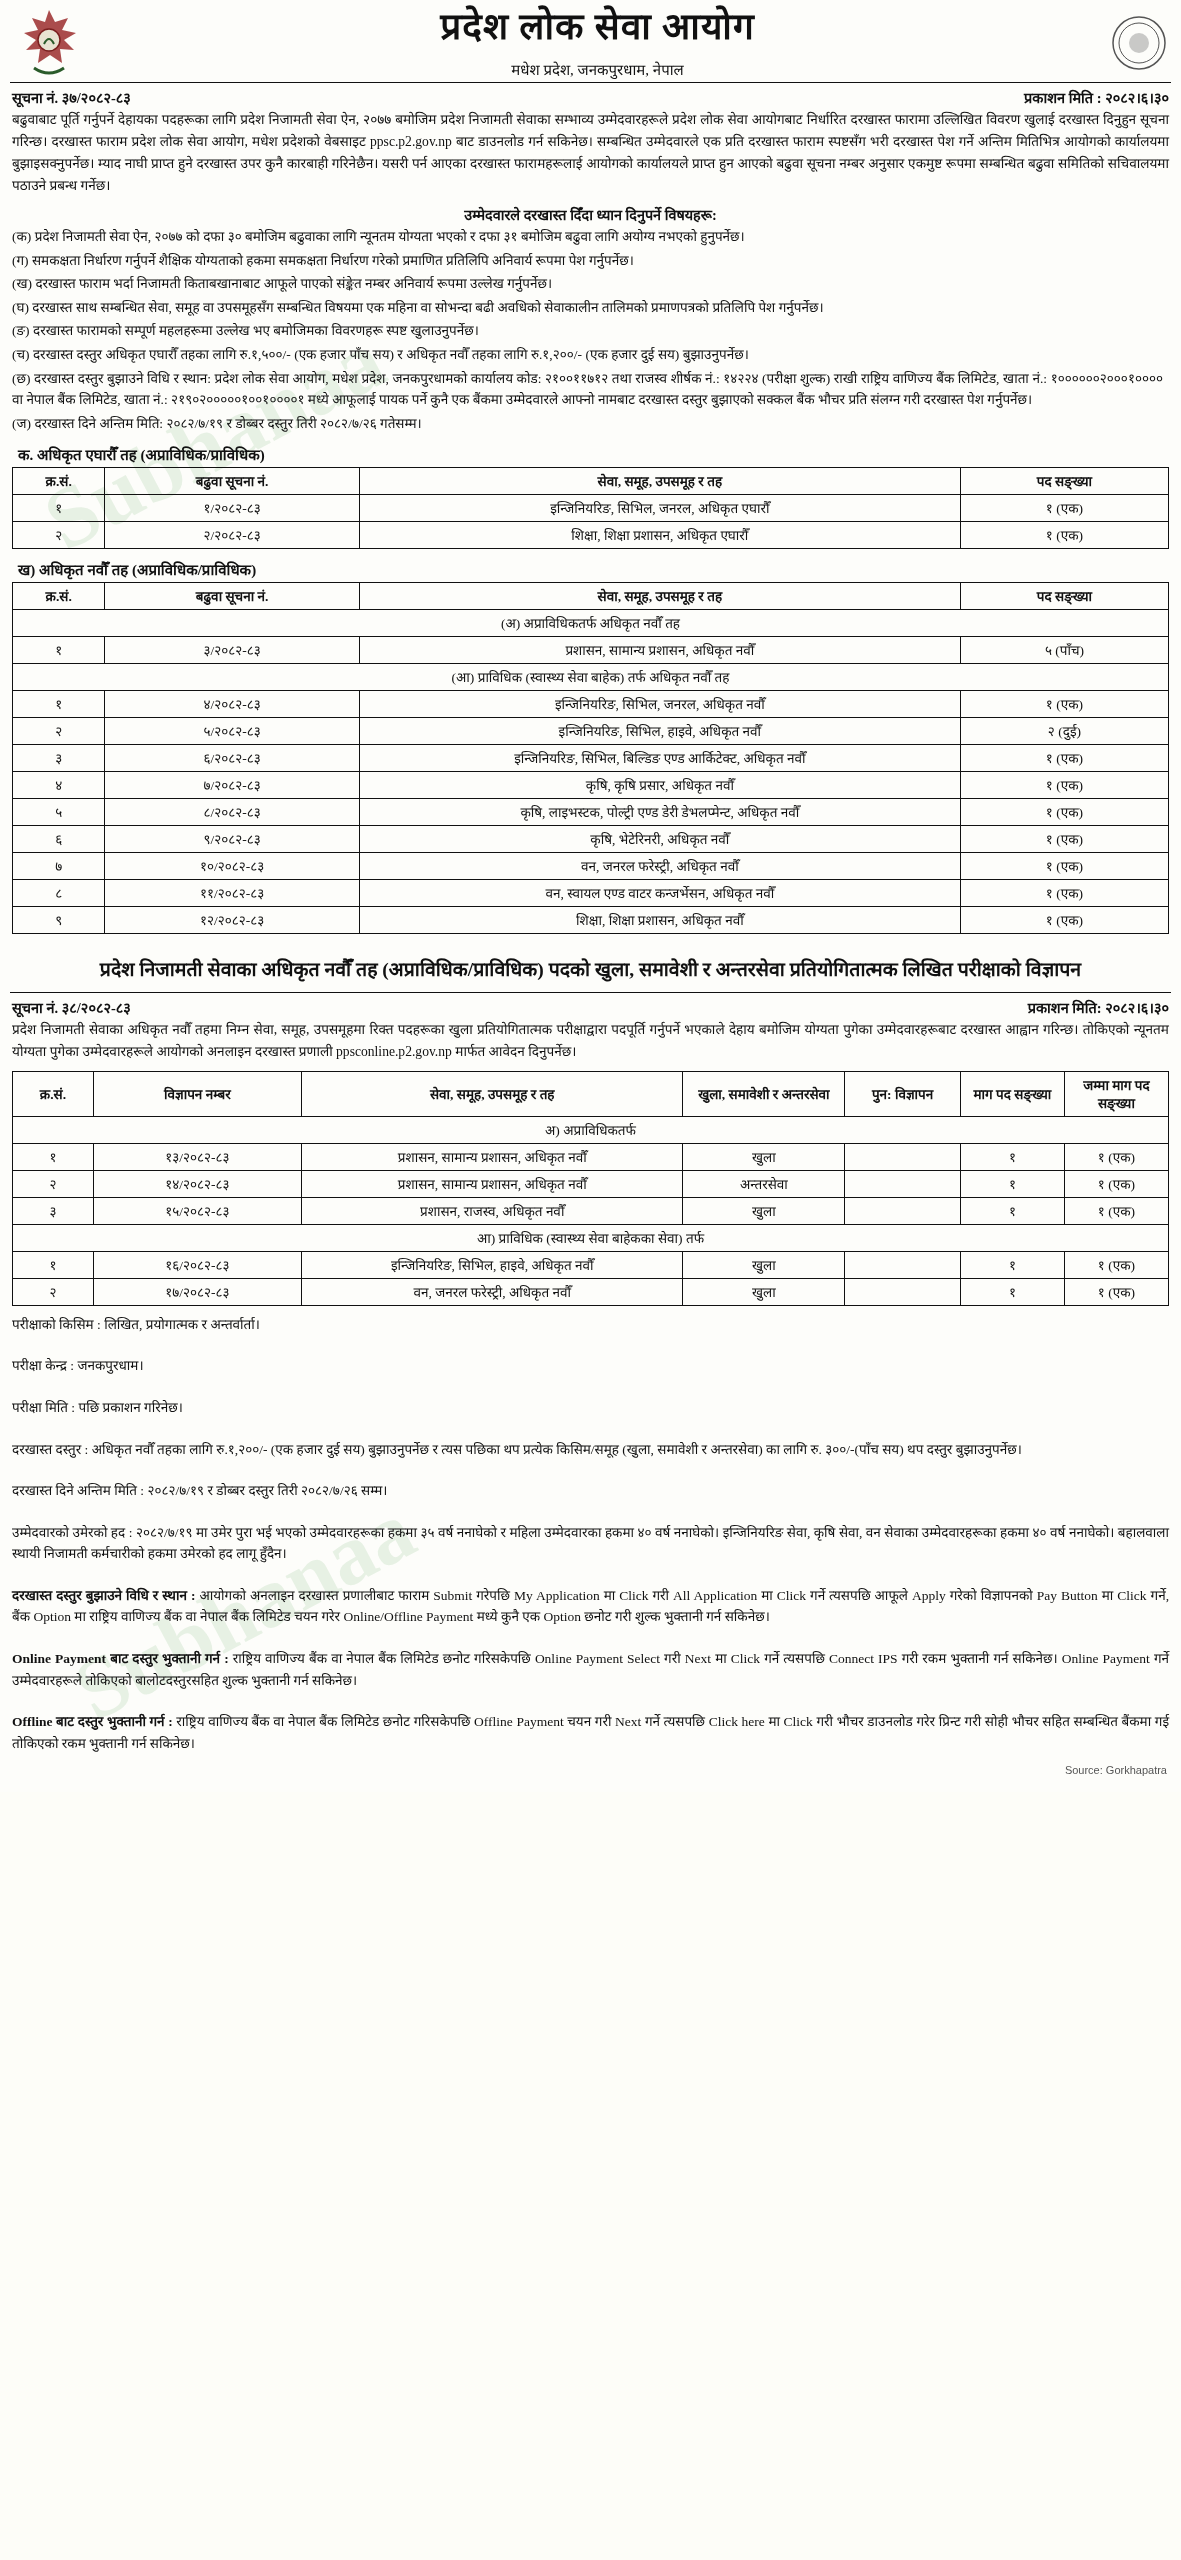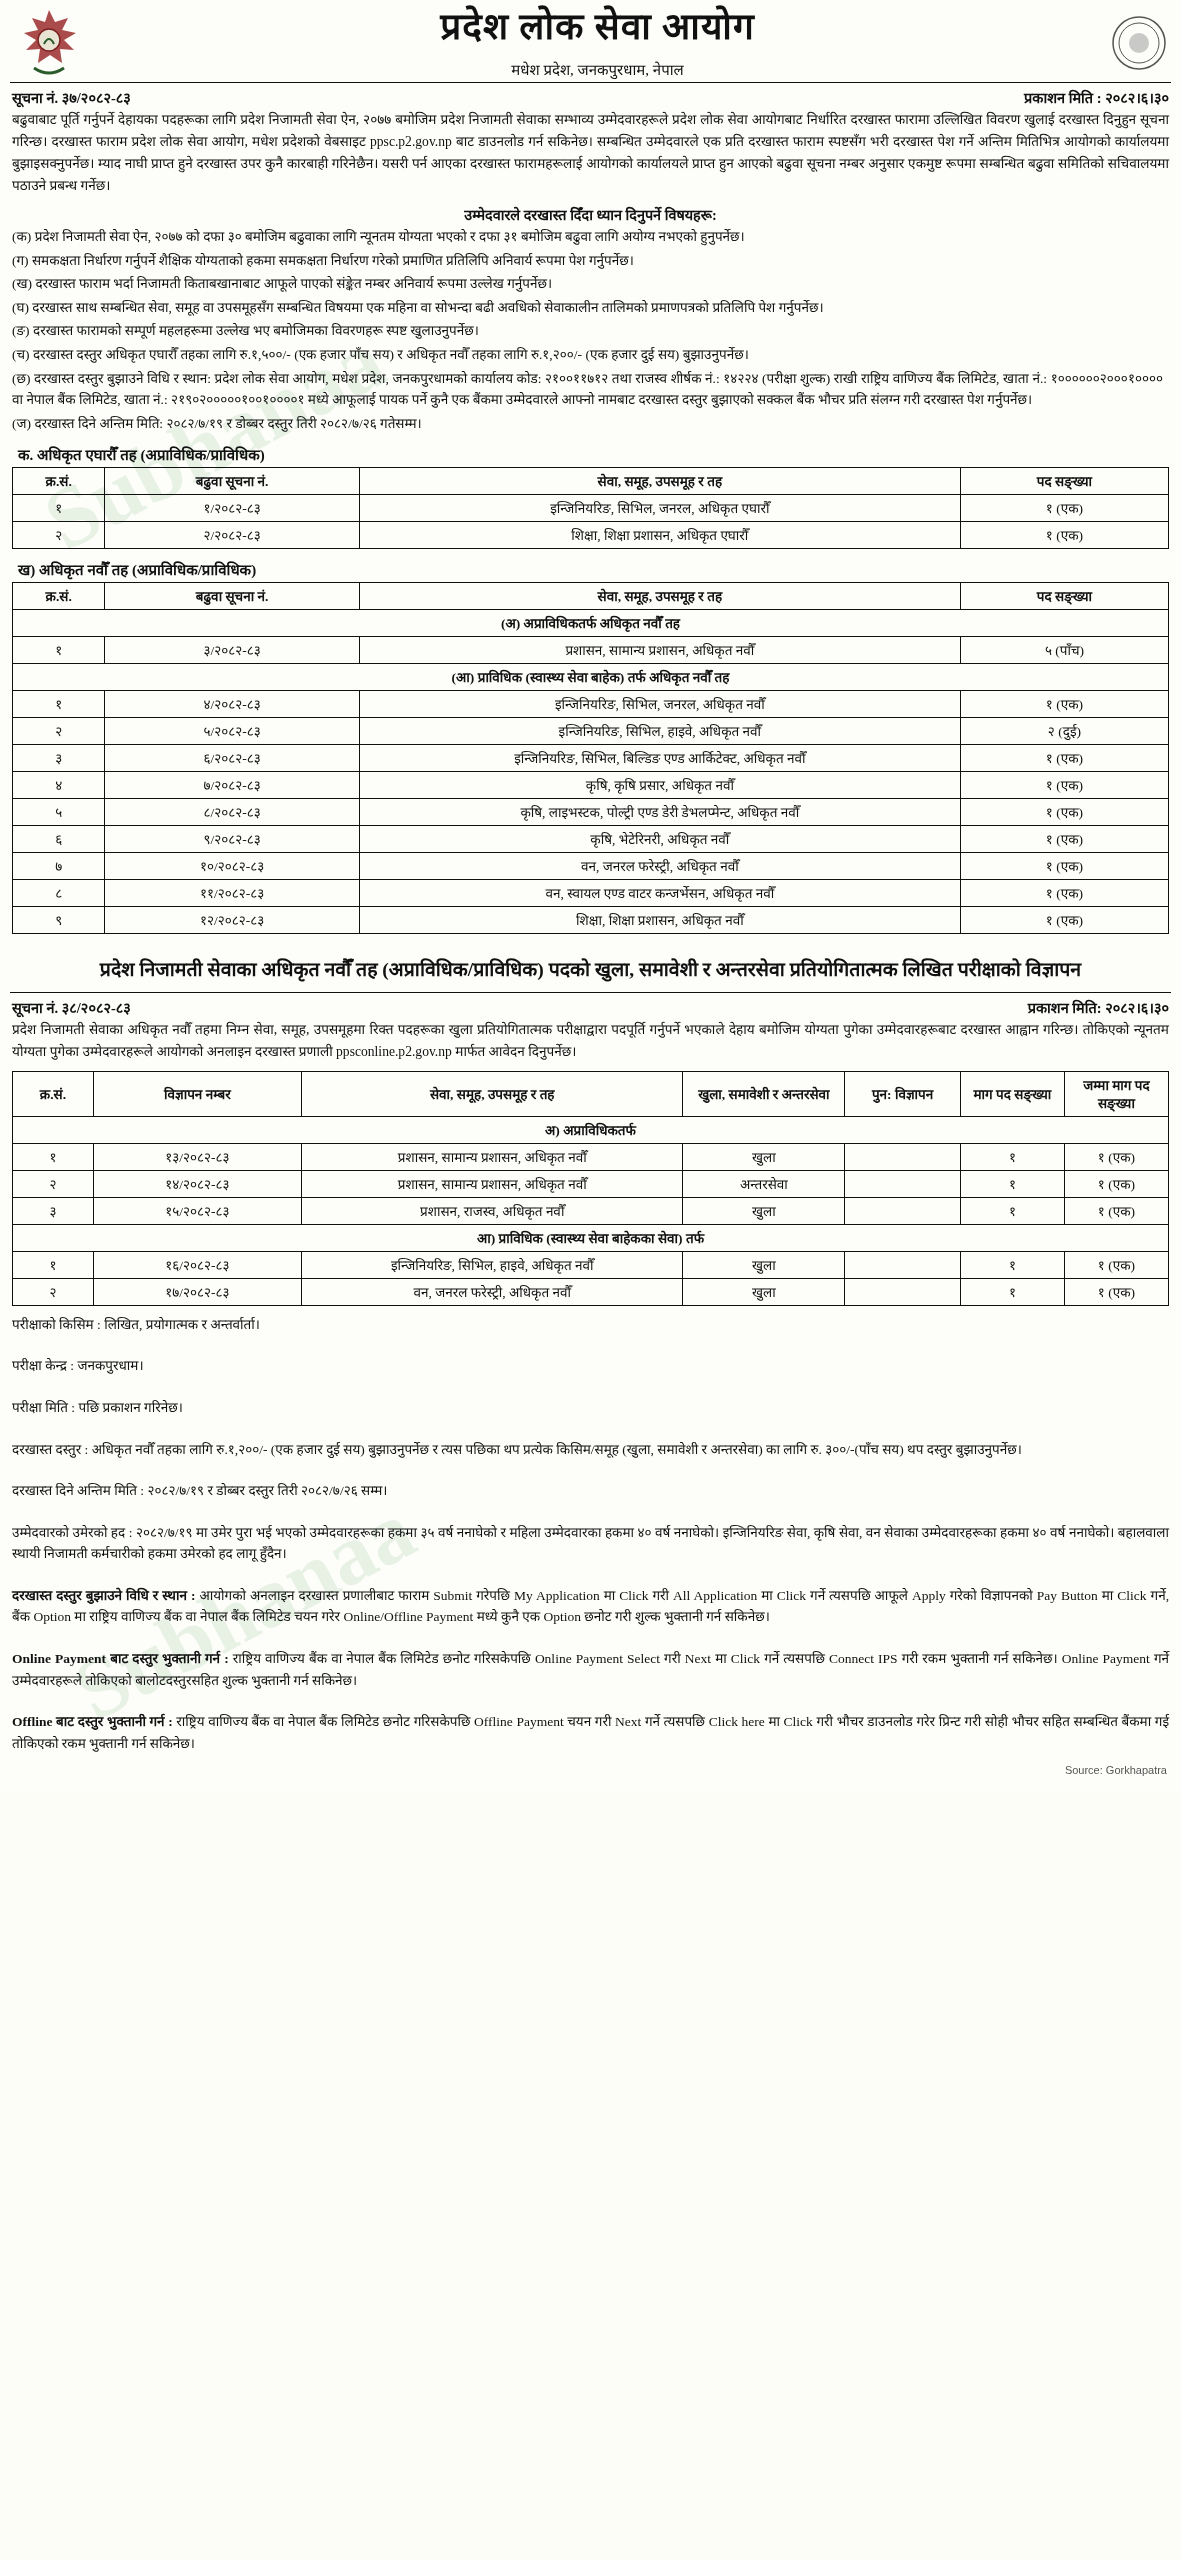--- a/index.html
+++ b/index.html
@@ -59,21 +59,21 @@
     margin:2px 18px 0 12px; font-family:"Liberation Serif", serif;
     font-size:13.5px; line-height:1.6; text-align:justify;
     padding-left:0;
   }
 
   
   .tbl-caption { margin:10px 12px 3px 18px; font-family:"Liberation Serif", serif; font-size:15px; font-weight:bold; }
   table.grid { width:calc(100% - 24px); margin:0 12px; border-collapse:collapse; font-family:"Liberation Serif", serif; font-size:13.5px; }
   table.grid th, table.grid td { border:1px solid #111; padding:4px 6px; text-align:center; }
   table.grid th { font-weight:bold; background:transparent; }
-  .sub-head-cell { text-align:left; font-weight:bold; }
+  .sub-head-cell { text-align:left; font-weight:normal; }
 
   
   .banner {
     margin:14px 10px 0 10px; padding:8px 6px;
     text-align:center; font-family:"Liberation Serif", serif;
     font-size:19.5px; font-weight:bold; line-height:1.4;
   }
   .foot-line { margin:20px 12px 0 12px; font-family:"Liberation Serif", serif; font-size:13.5px; line-height:1.6; text-align:justify; }
   .foot-line b { font-weight:bold; }
 

